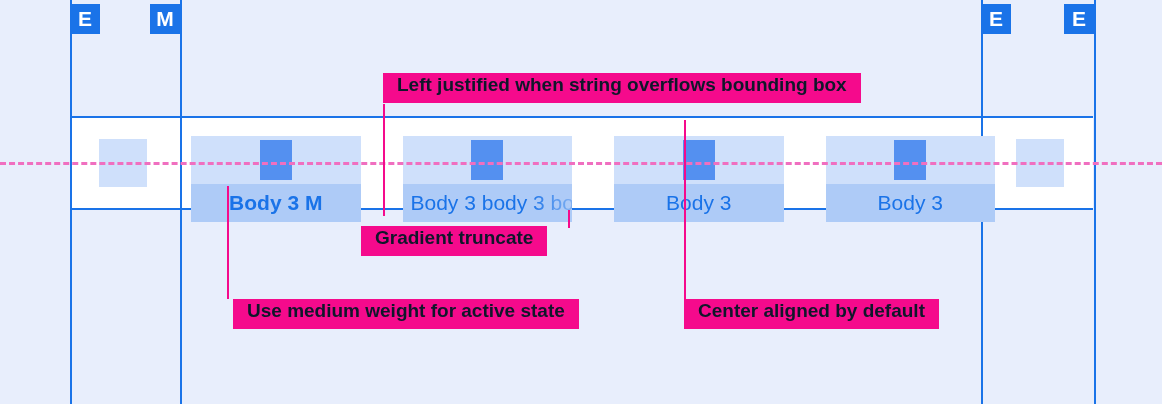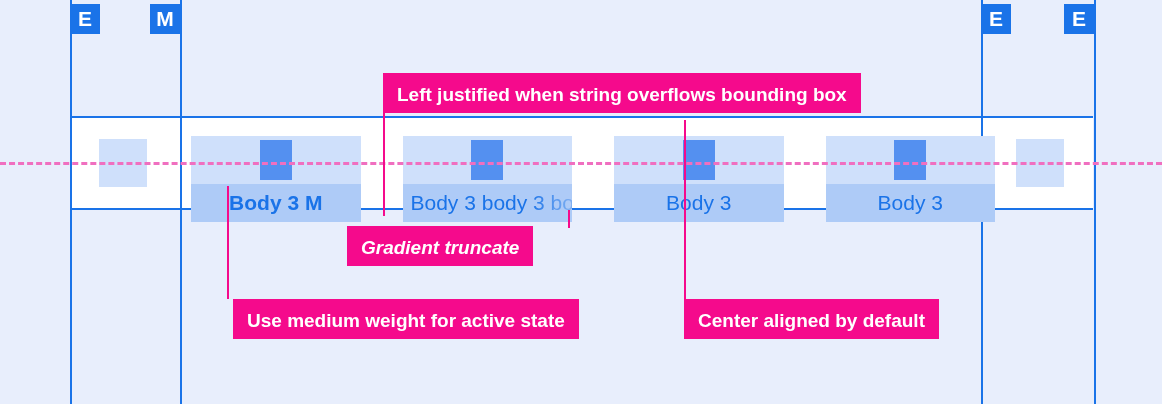--- a/index.html
+++ b/index.html
@@ -141,24 +141,24 @@
     width: 1162px;
     height: 0;
     border-top: 3px dashed #f06fc0;
     z-index: 5;
   }
 
   
   .anno {
     position: absolute;
     background: #f50a8c;
-    color: #ffffff;
+    color: #0f172a;
     font-size: 19px;
     font-weight: bold;
-    padding: 12px 14px 9px 14px;
+    padding: 2px 14px 9px 14px;
     white-space: nowrap;
     z-index: 7;
     font-family: "Liberation Sans", sans-serif;
     line-height: 1;
   }
 
   
   .leader {
     position: absolute;
     background: #f50a8c;
@@ -228,17 +228,17 @@
 <div class="leader" style="left:383px; top:104px; width:2px; height:112px;"></div>
 
 <div class="leader" style="left:568px; top:210px; width:2px; height:18px;"></div>
 
 <div class="leader" style="left:227px; top:186px; width:2px; height:113px;"></div>
 
 <div class="leader" style="left:684px; top:120px; width:2px; height:179px;"></div>
 
 <div class="anno" style="left:383px; top:73px;">Left justified when string overflows bounding box</div>
 
-<div class="anno" style="left:347px; top:226px;font-style:italic;">Gradient truncate</div>
+<div class="anno" style="left:361px; top:226px;">Gradient truncate</div>
 
 <div class="anno" style="left:233px; top:299px;">Use medium weight for active state</div>
 
 <div class="anno" style="left:684px; top:299px;">Center aligned by default</div>
 
 </body></html>

